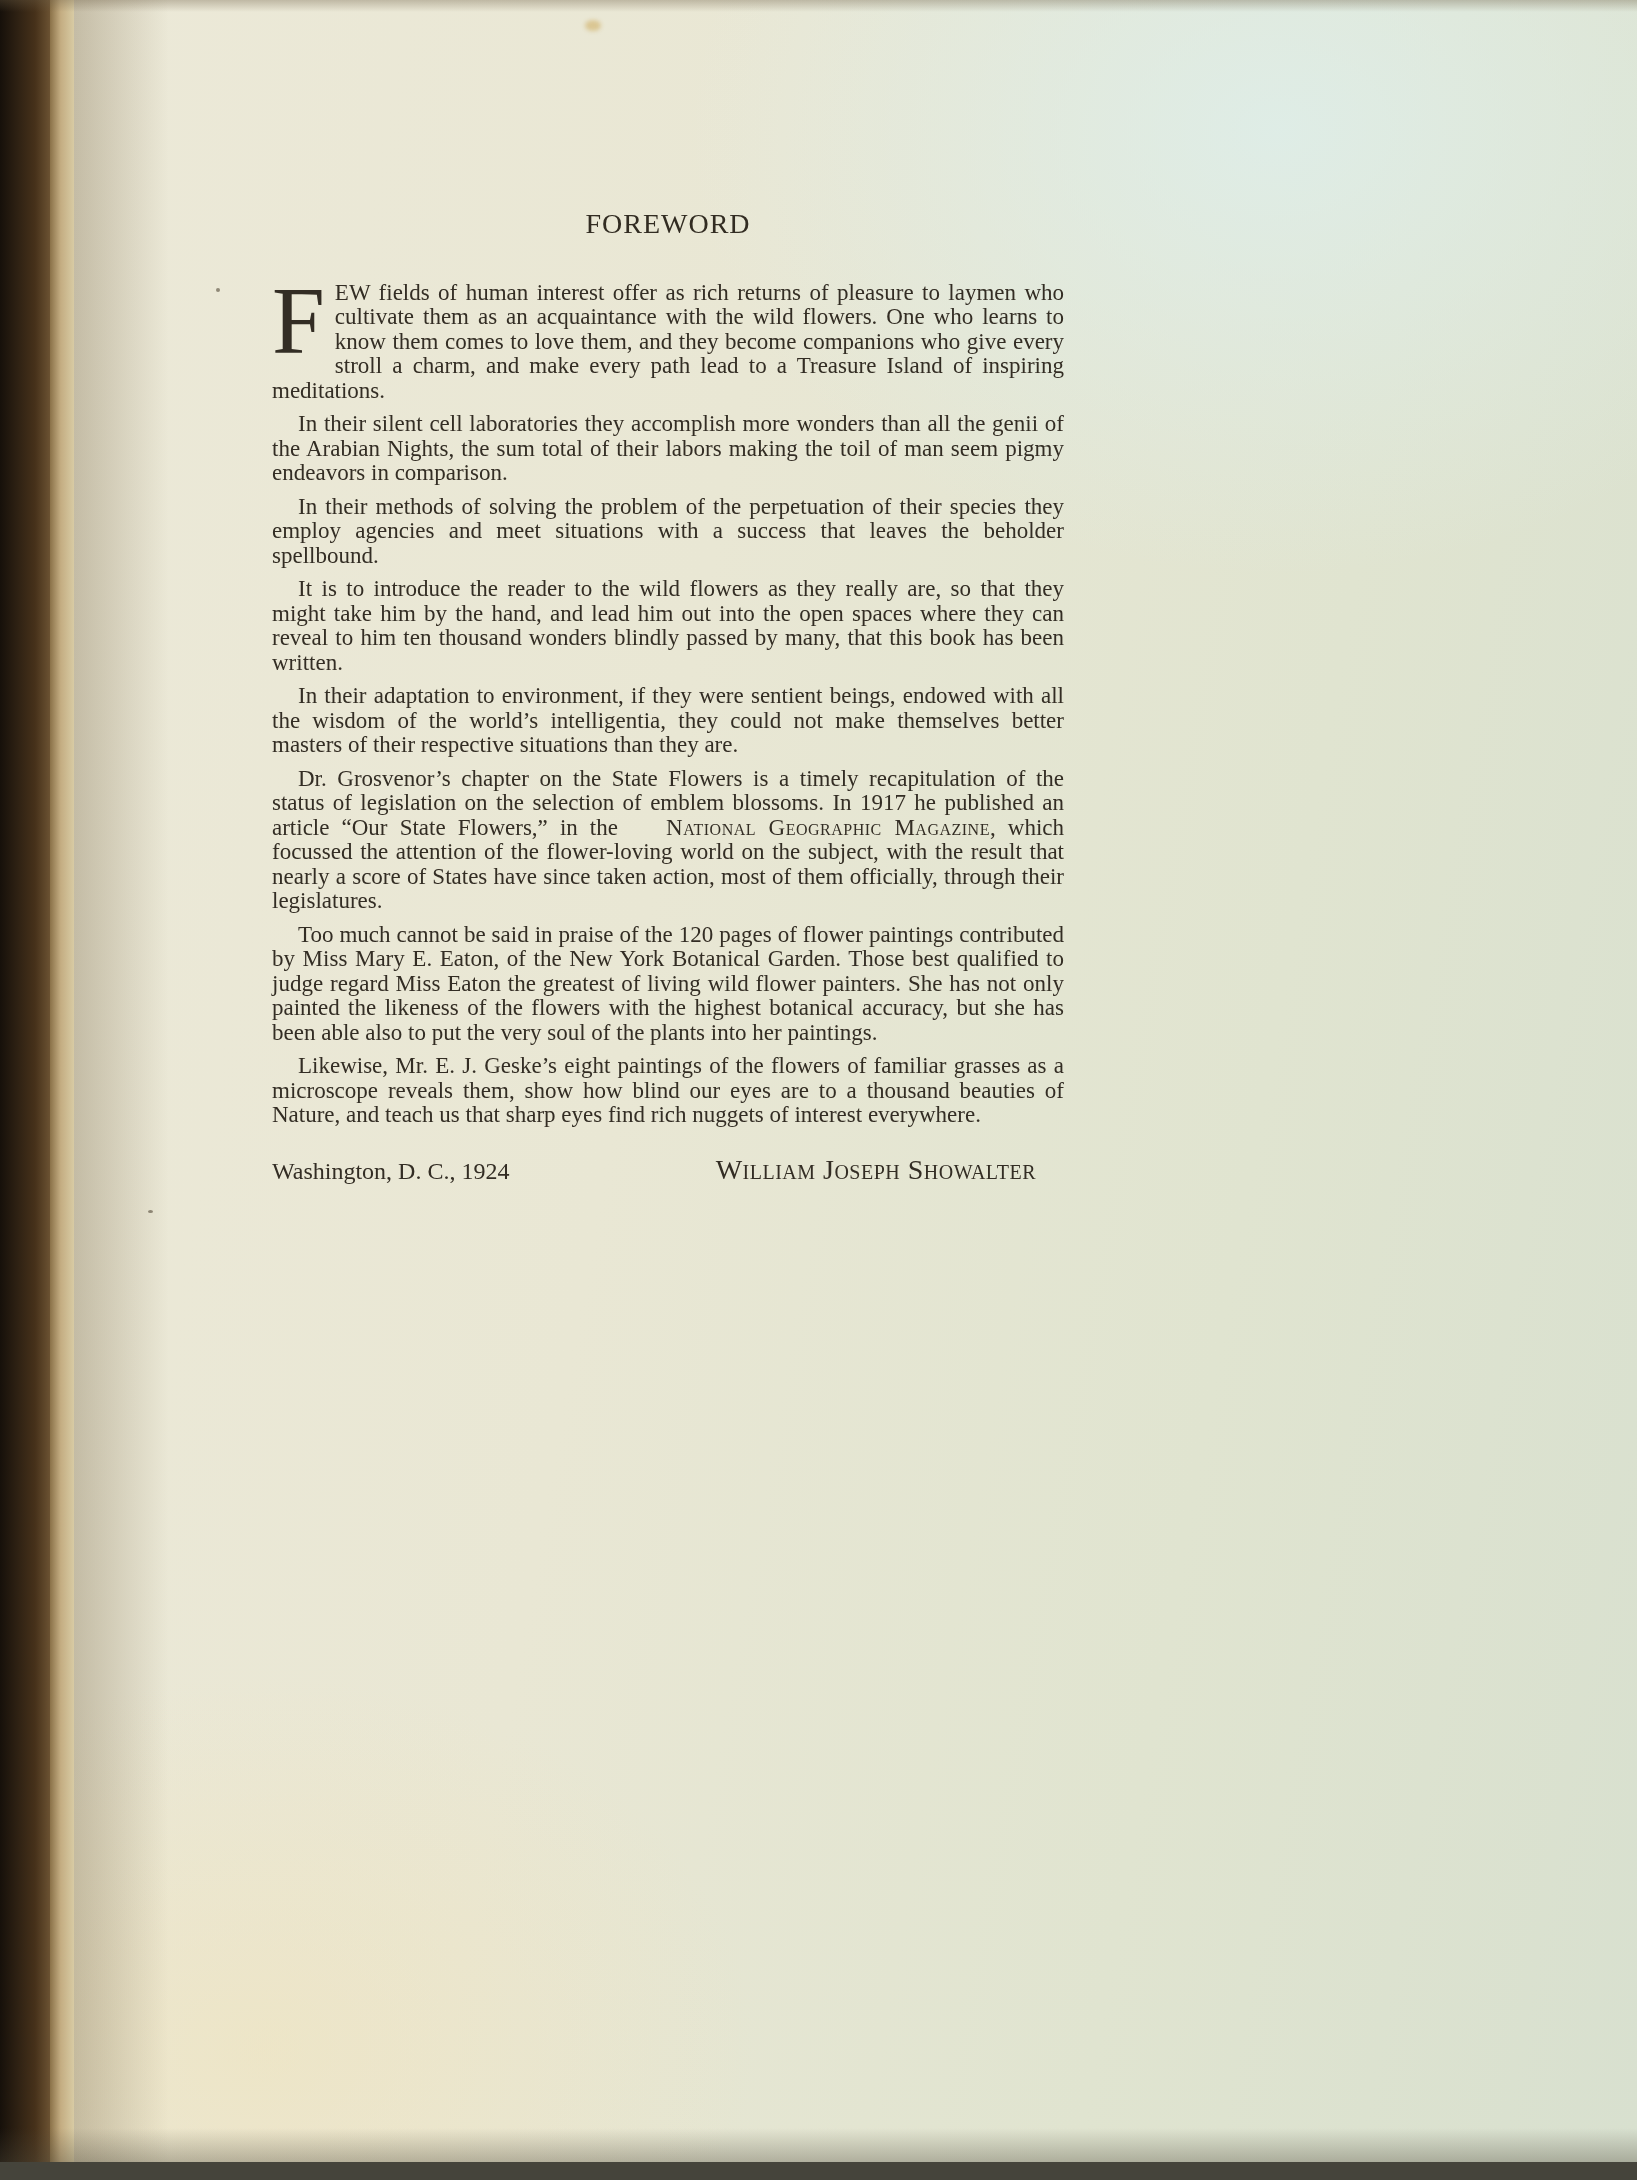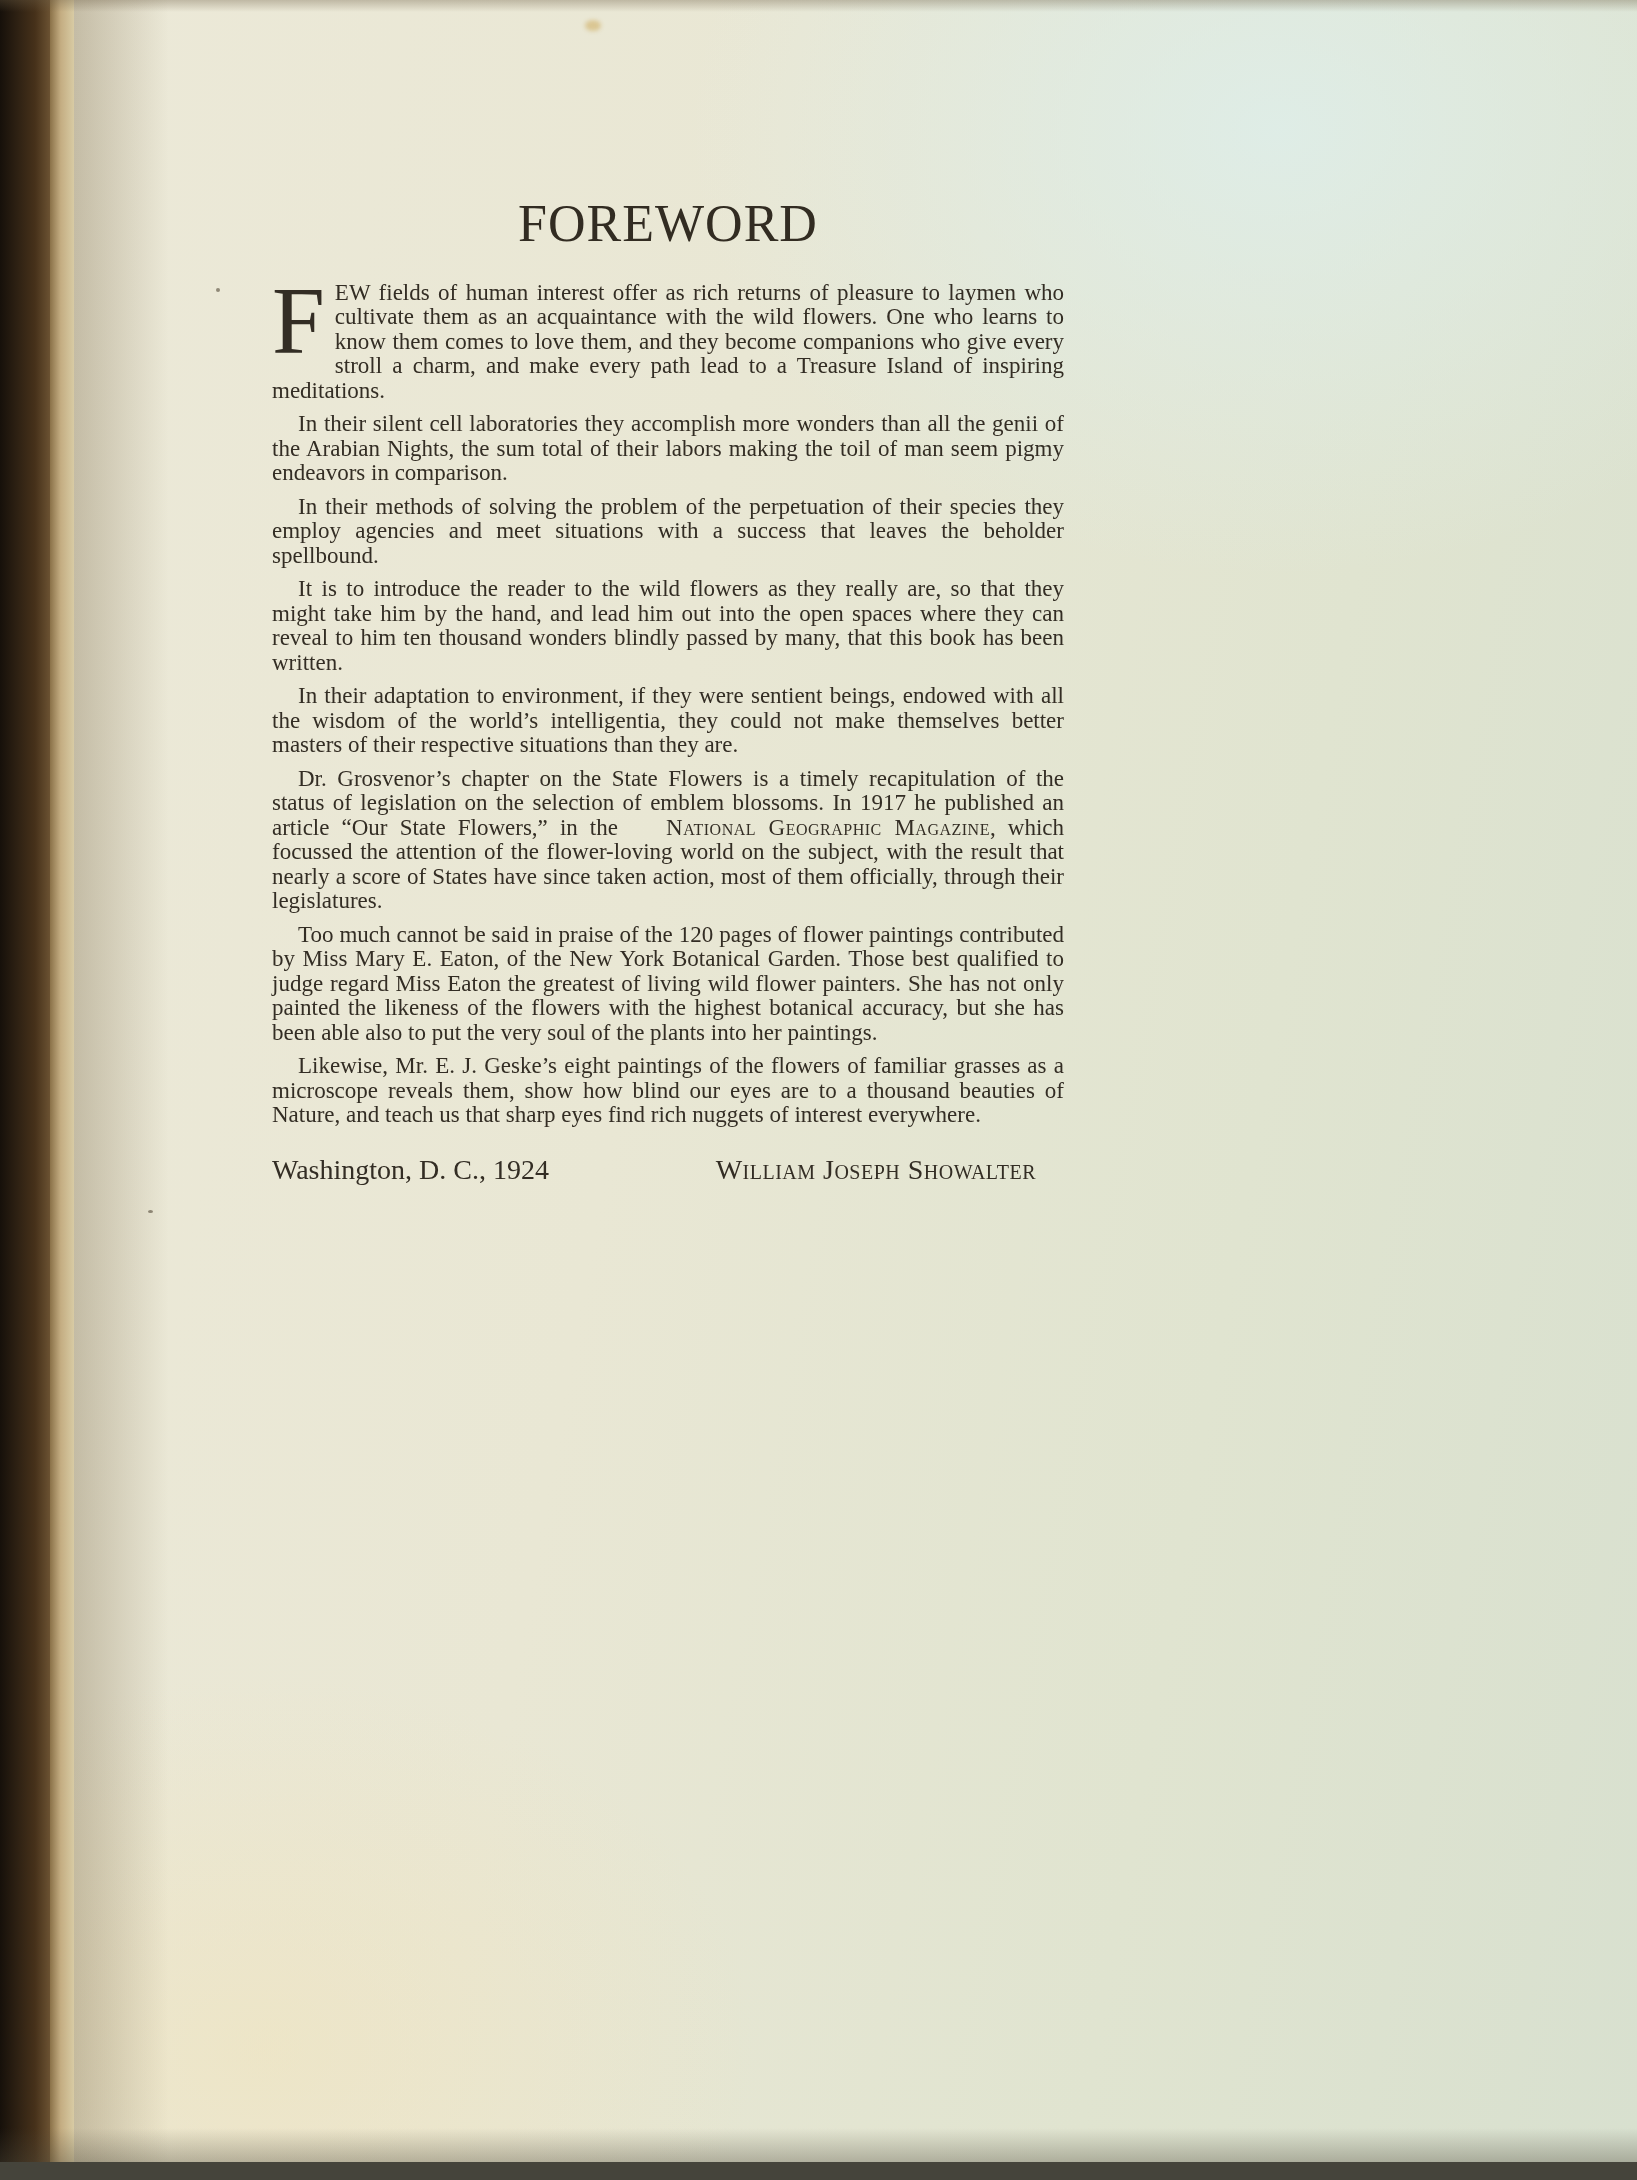--- a/index.html
+++ b/index.html
@@ -50,42 +50,42 @@
 
   .content {
     position: absolute; left: 272px; top: 212px; width: 792px;
     font-family: "Liberation Serif", "DejaVu Serif", serif;
     font-size: 23px; line-height: 24.5px;
     color: #332d24;
     text-align: justify;
   }
 
   .title {
-    font-size: 52px; font-weight: normal; letter-spacing: 1px;
+    font-size: 28px; font-weight: normal; letter-spacing: 1px;
     text-align: center; color: #322c22;
     margin: 0 0 44px 0;
   }
 
   .content p { margin: 0 0 9px 0; }
   .content p.indent { text-indent: 26px; }
 
   .dropcap {
     float: left;
     font-size: 95px; line-height: 74px;
     margin: 3px 10px 0 0;
     color: #332d24;
   }
 
   .sc { font-variant: small-caps; letter-spacing: 0.5px; margin-left: 36px; }
 
   .footer {
     display: flex; justify-content: space-between; align-items: baseline;
     margin-top: 30px;
   }
-  .dateline { font-size: 28px; }
+  .dateline { font-size: 24px; }
   .signature { font-size: 28px; margin-right: 28px; }
 </style>
 </head>
 <body>
 
 <div class="scan">
 
   <div class="spine"></div>
   <div class="edge-strip"></div>
   <div class="gutter"></div>

